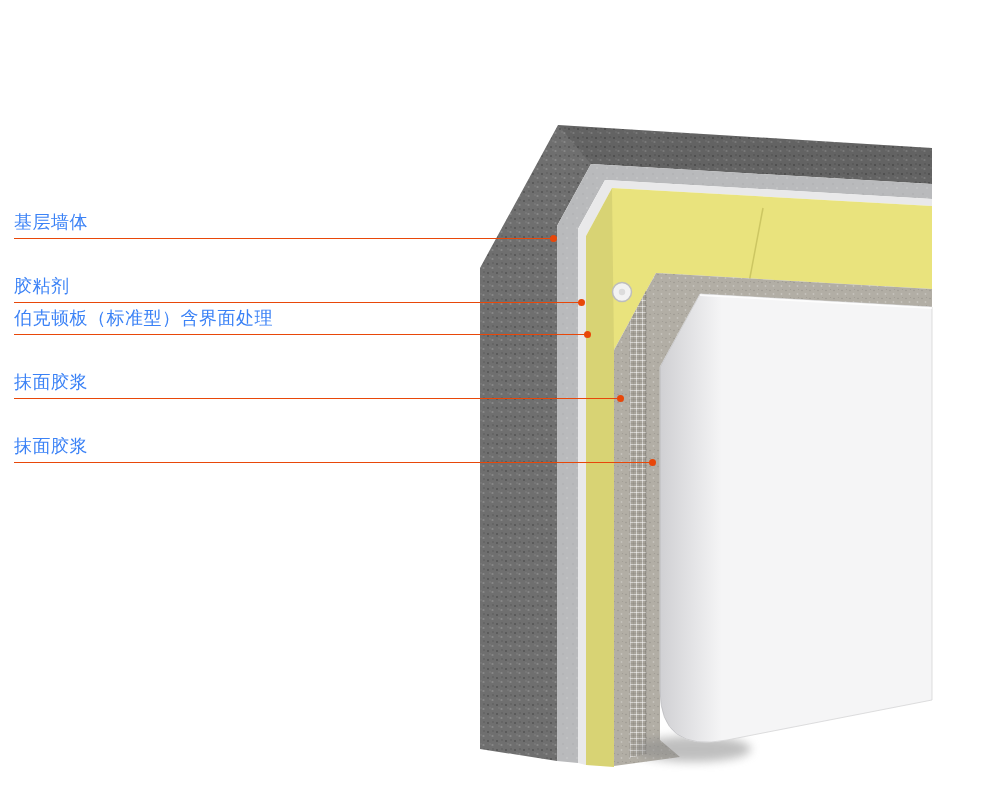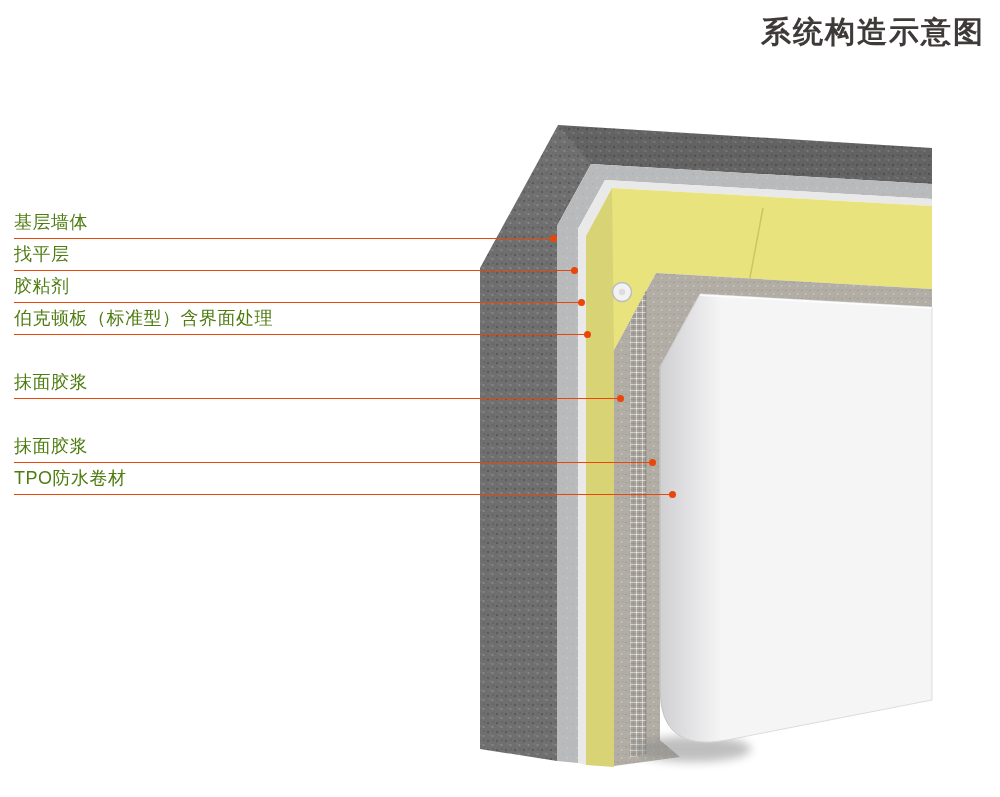--- a/index.html
+++ b/index.html
@@ -27,21 +27,21 @@
   .callout{
     position:absolute;
     left:14px;
     height:28px;
     border-bottom:1px solid var(--accent);
   }
   .callout-label{
     position:absolute;
     left:0;bottom:4px;
     font-size:18px;
-    color:#4d7c0f;
+    color:#3b82f6;
     white-space:nowrap;
     letter-spacing:0.5px;
   }
   .callout-dot{
     position:absolute;
     right:-3.5px;bottom:-4px;
     width:7px;height:7px;
     border-radius:50%;
     background:var(--accent);
   }
@@ -57,21 +57,20 @@
     width:7px;height:7px;
     border-radius:50%;
     background:var(--accent);
   }
 </style>
 </head>
 <body>
 
 <div class="page">
 
-  <div class="title">系统构造示意图</div>
 
   <svg class="diagram-svg" width="1000" height="797" viewBox="0 0 1000 797">
     <defs>
       <pattern id="speckleDark" width="9" height="9" patternUnits="userSpaceOnUse">
         <rect width="9" height="9" fill="#6f6f6f"></rect>
         <circle cx="2" cy="3" r="1" fill="rgba(0,0,0,.25)"></circle>
         <circle cx="6.5" cy="7" r="1.1" fill="rgba(255,255,255,.18)"></circle>
         <circle cx="7" cy="2" r=".8" fill="rgba(0,0,0,.18)"></circle>
         <circle cx="4" cy="6" r=".7" fill="rgba(255,255,255,.12)"></circle>
       </pattern>
@@ -131,24 +130,20 @@
 
     <circle cx="622" cy="292" r="9.5" fill="#f2f2f2" stroke="#bdbdbd" stroke-width="1.5"></circle>
     <circle cx="622" cy="292" r="3.2" fill="#dcdcdc"></circle>
   </svg>
 
   <div class="callout" style="top:210px;width:539px">
     <span class="callout-label">基层墙体</span>
     <span class="callout-dot"></span>
   </div>
 
-  <div class="callout" style="top:242px;width:560px">
-    <span class="callout-label">找平层</span>
-    <span class="callout-dot"></span>
-  </div>
 
   <div class="callout" style="top:306px;width:573px">
     <span class="callout-label">伯克顿板（标准型）含界面处理</span>
     <span class="callout-dot"></span>
   </div>
 
   <div class="callout" style="top:274px;width:567px">
     <span class="callout-label">胶粘剂</span>
     <span class="callout-dot"></span>
   </div>
@@ -158,18 +153,14 @@
     <span class="callout-label">抹面胶浆</span>
     <span class="callout-dot"></span>
   </div>
 
 
   <div class="callout" style="top:434px;width:638px">
     <span class="callout-label">抹面胶浆</span>
     <span class="callout-dot"></span>
   </div>
 
-  <div class="callout" style="top:466px;width:658px">
-    <span class="callout-label">TPO防水卷材</span>
-    <span class="callout-dot"></span>
-  </div>
 
 </div>
 
 </body></html>

